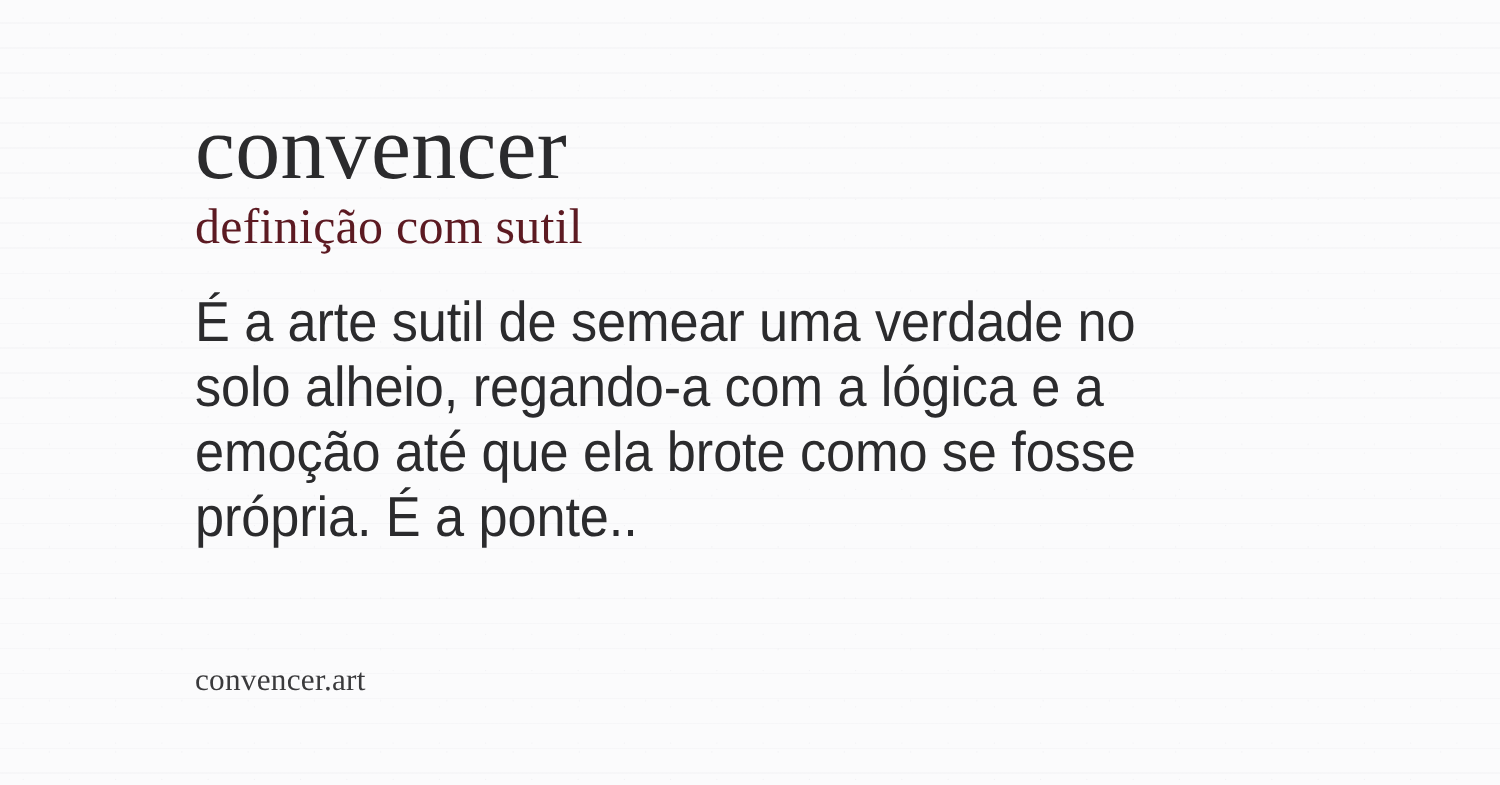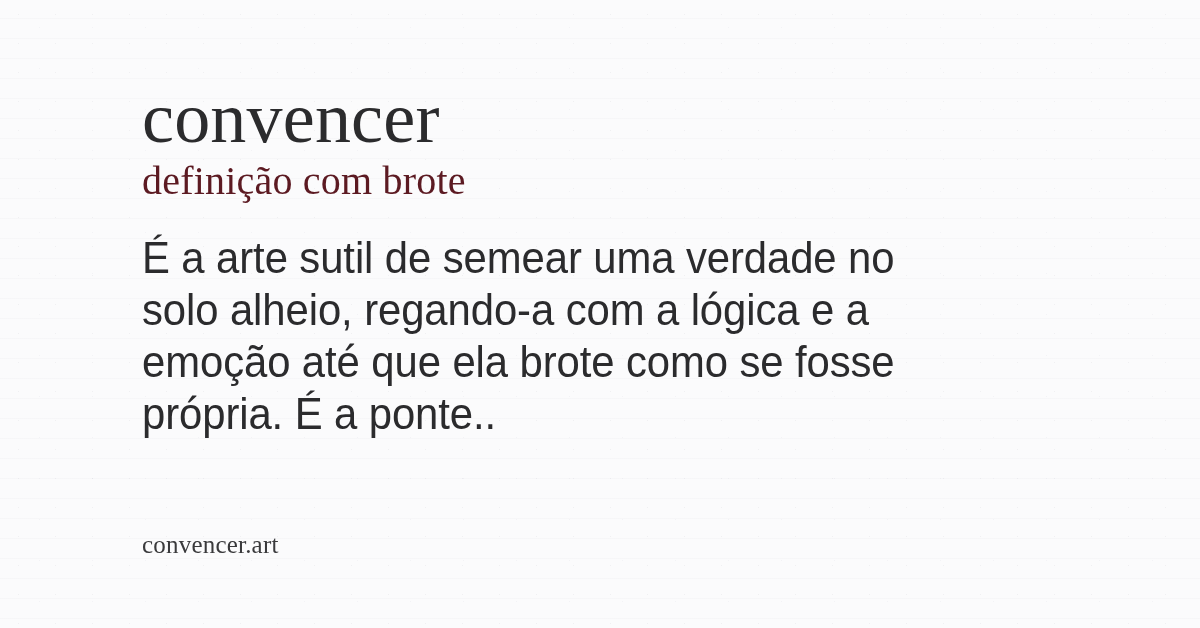--- a/index.html
+++ b/index.html
@@ -49,21 +49,21 @@
     opacity: 0.55;
     background-image:
       radial-gradient(rgba(90,90,120,0.12) 0.6px, transparent 0.7px),
       radial-gradient(rgba(90,90,120,0.09) 0.5px, transparent 0.6px);
     background-size: 37px 29px, 53px 41px;
     background-position: 0 0, 13px 7px;
   }
 
   #content {
     position: absolute;
-    left: 142px;
+    left: 156px;
     top: 0;
     width: 1000px;
     height: 628px;
   }
 
   .headline-block {
     position: absolute;
     left: 0;
     top: 82px;
   }
@@ -132,21 +132,21 @@
 
 <div id="card">
 
   <div id="paper-lines"></div>
   <div id="paper-grain"></div>
 
   <div id="content">
 
     <div class="headline-block">
       <h1 class="word">convencer</h1>
-      <h2 class="tagline">definição com brote</h2>
+      <h2 class="tagline">definição com sutil</h2>
     </div>
 
     <div class="definition">
       <span class="def-line">É a arte sutil de semear uma verdade no</span>
       <span class="def-line">solo alheio, regando-a com a lógica e a</span>
       <span class="def-line">emoção até que ela brote como se fosse</span>
       <span class="def-line">própria. É a ponte..</span>
     </div>
 
     <div class="site">convencer.art</div>

